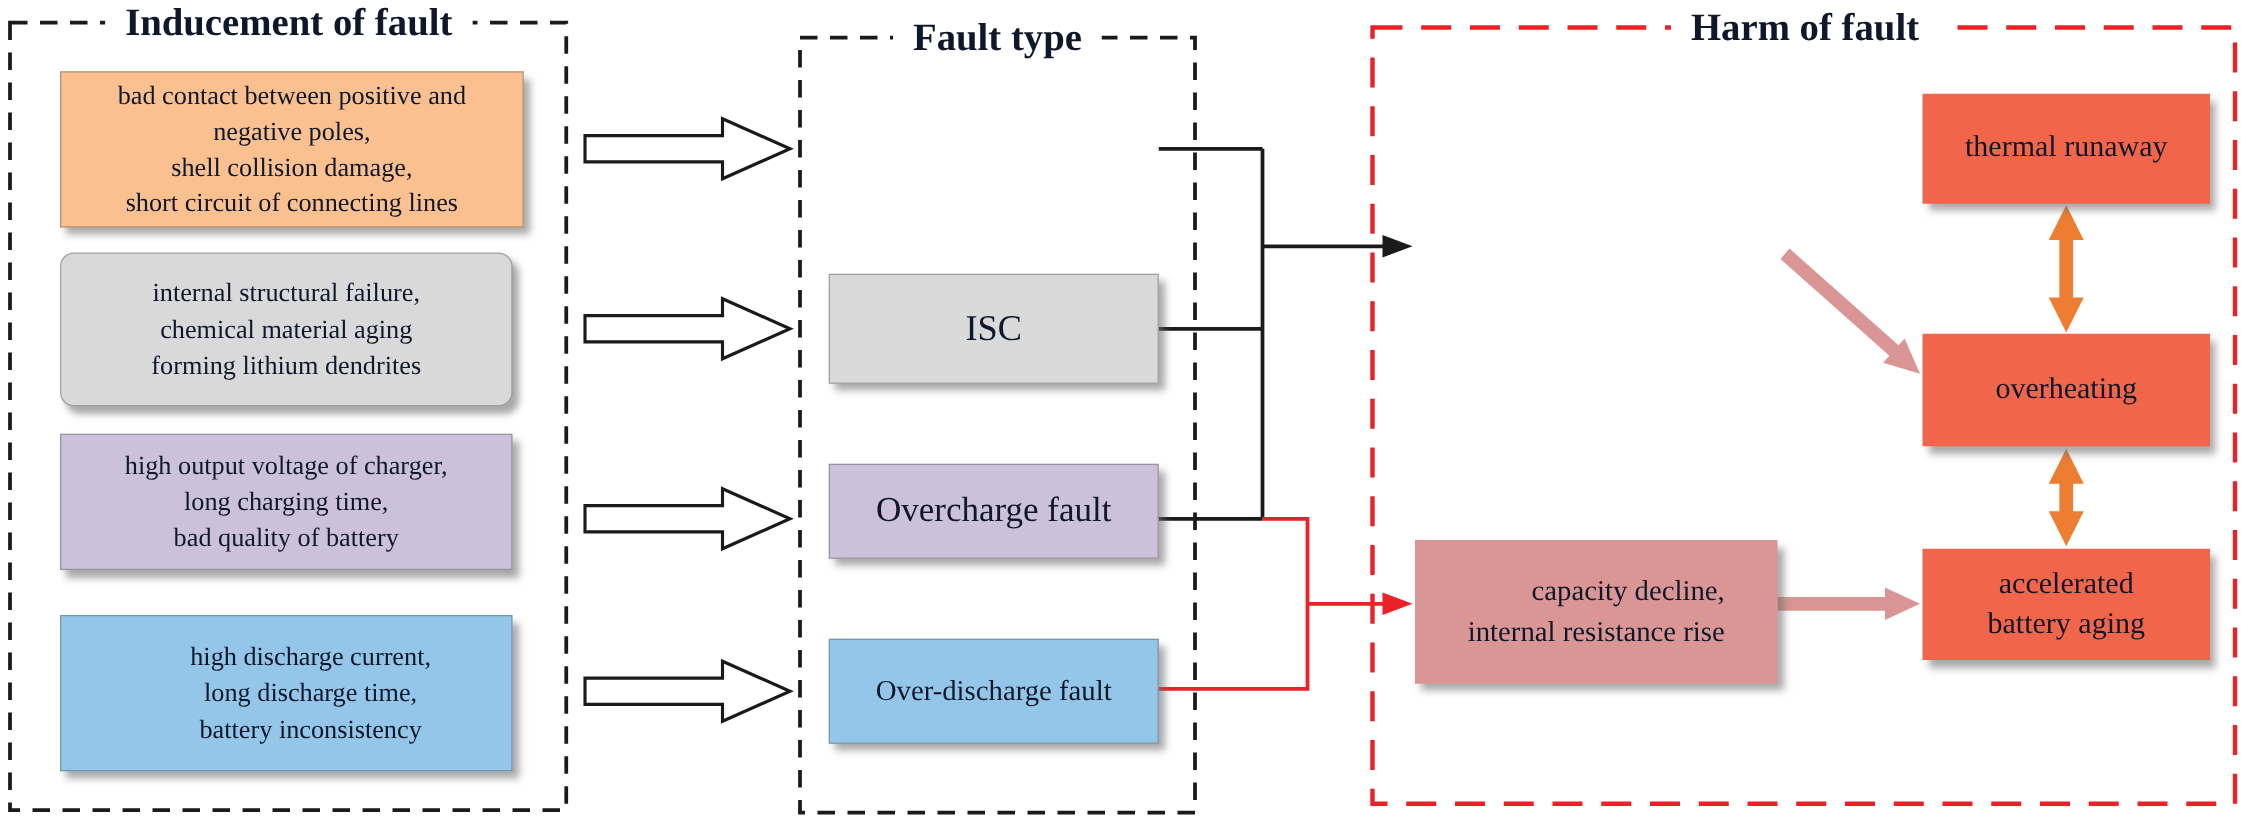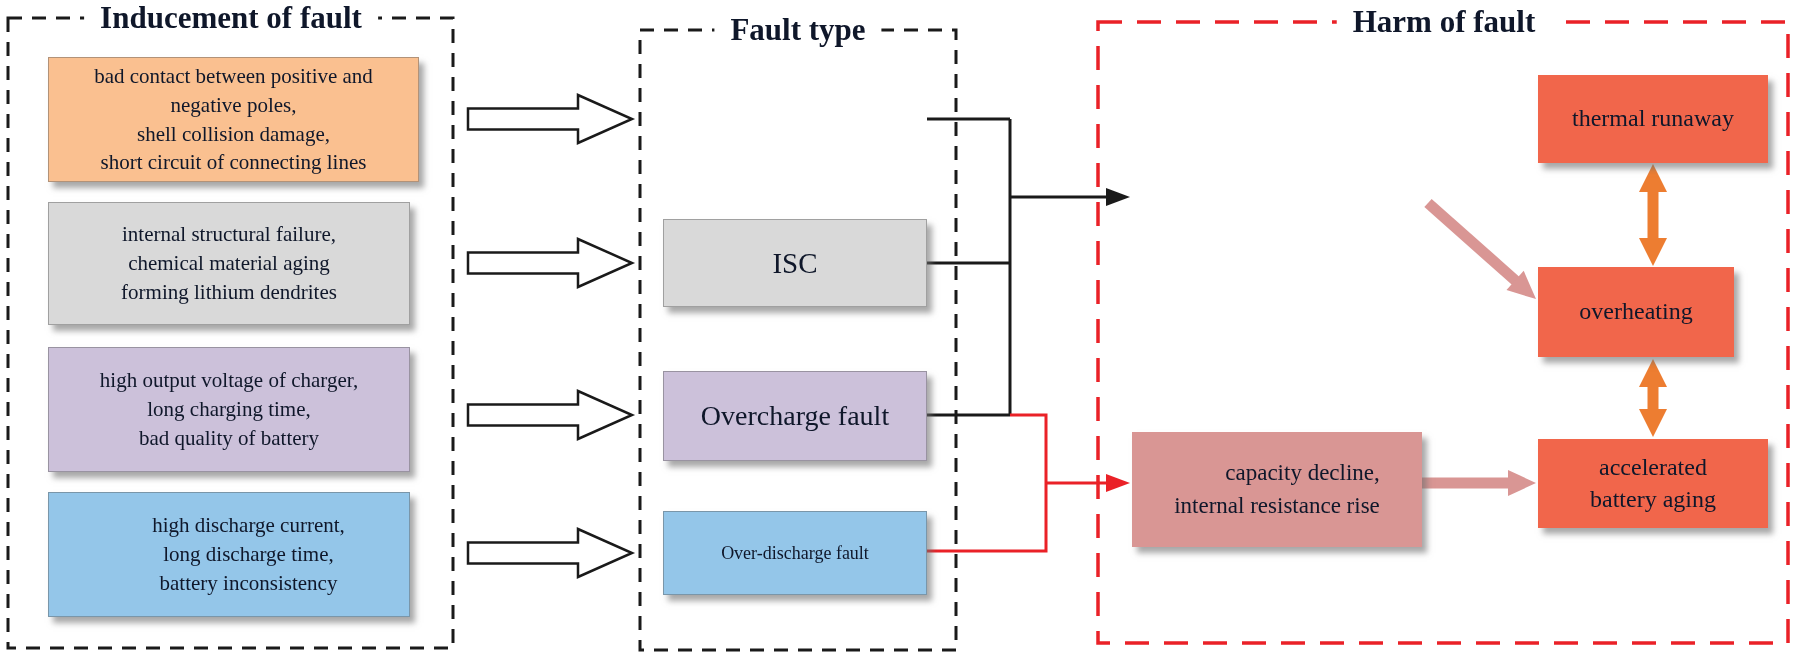--- a/index.html
+++ b/index.html
@@ -30,21 +30,21 @@
     background:#ffffff;
     padding:0 16px;
     font-weight:bold;
     font-size:31px;
     line-height:36px;
     white-space:nowrap;
   }
   .t-small{font-size:21px;}
   .t-mid{font-size:29px;}
   .t-mid2{font-size:28px;}
-  .t-mid3{font-size:18px;}
+  .t-mid3{font-size:23px;}
   .t-rose{font-size:23px;line-height:1.42;}
   .t-coral{font-size:24px;line-height:1.3;}
 </style>
 </head>
 <body>
 
 <div class="canvas">
 
   <svg class="overlay" width="1793" height="654" viewBox="0 0 1793 654">
 
@@ -79,35 +79,35 @@
   </svg>
 
   <div class="panel-title" style="left:231px;top:0px;">Inducement of fault</div>
   <div class="panel-title" style="left:798px;top:12px;">Fault type</div>
   <div class="panel-title" style="left:1444px;top:4px;">Harm of fault</div>
 
   <div class="box bordered t-small" style="left: 48px; top: 57px; width: 371px; height: 125px; background: rgb(250, 192, 144);">bad contact between positive and
 negative poles,
 shell collision damage,
 short circuit of connecting lines</div>
-  <div class="box bordered t-small" style="left: 48px; top: 202px; width: 362px; height: 123px; background: rgb(217, 217, 217);">internal structural failure,
+  <div class="box bordered t-small" style="left: 48px; top: 202px; width: 362px; height: 123px; background: rgb(217, 217, 217); border-radius: 11px;">internal structural failure,
 chemical material aging
 forming lithium dendrites</div>
-  <div class="box bordered t-small" style="left: 48px; top: 347px; width: 362px; height: 125px; background: rgb(204, 193, 218);">high output voltage of charger,
+  <div class="box bordered t-small" style="left: 48px; top: 347px; width: 362px; height: 109px; background: rgb(204, 193, 218);">high output voltage of charger,
 long charging time,
 bad quality of battery</div>
   <div class="box bordered t-small" style="left: 48px; top: 492px; width: 362px; height: 125px; background: rgb(148, 198, 233); padding-left: 39px;">high discharge current,
 long discharge time,
 battery inconsistency</div>
 
   <div class="box bordered t-mid" style="left: 663px; top: 219px; width: 264px; height: 88px; background: rgb(217, 217, 217);">ISC</div>
-  <div class="box bordered t-mid2" style="left: 663px; top: 371px; width: 264px; height: 90px; background: rgb(204, 193, 218);">Overcharge fault</div>
+  <div class="box bordered t-mid2" style="left: 663px; top: 371px; width: 264px; height: 76px; background: rgb(204, 193, 218);">Overcharge fault</div>
   <div class="box bordered t-mid3" style="left: 663px; top: 511px; width: 264px; height: 84px; background: rgb(148, 198, 233);">Over-discharge fault</div>
 
   <div class="box t-rose" style="left: 1132px; top: 432px; width: 290px; height: 115px; background: rgb(217, 150, 148); text-align: right;">capacity decline,
 internal resistance rise</div>
 
   <div class="box t-coral" style="left: 1538px; top: 75px; width: 230px; height: 88px; background: rgb(241, 102, 75);">thermal runaway</div>
-  <div class="box t-coral" style="left: 1538px; top: 267px; width: 196px; height: 90px; background: rgb(241, 102, 75);">overheating</div>
+  <div class="box t-coral" style="left: 1538px; top: 267px; width: 230px; height: 90px; background: rgb(241, 102, 75);">overheating</div>
   <div class="box t-coral" style="left: 1538px; top: 439px; width: 230px; height: 89px; background: rgb(241, 102, 75);">accelerated
 battery aging</div>
 
 </div>
 
 </body></html>

